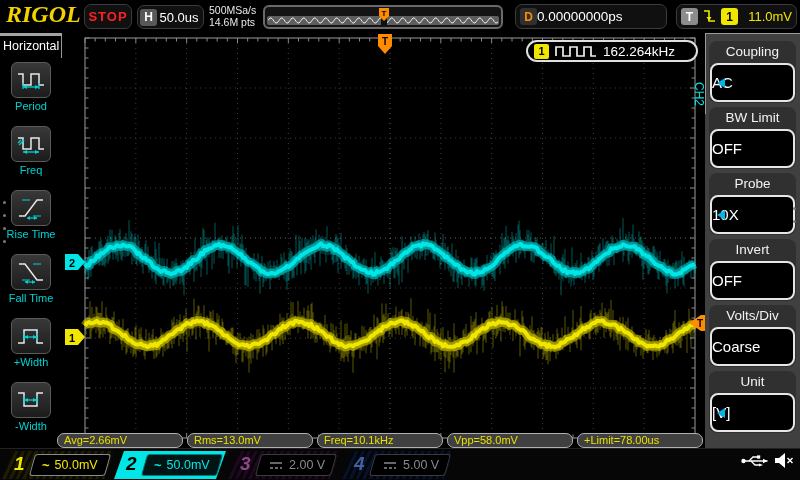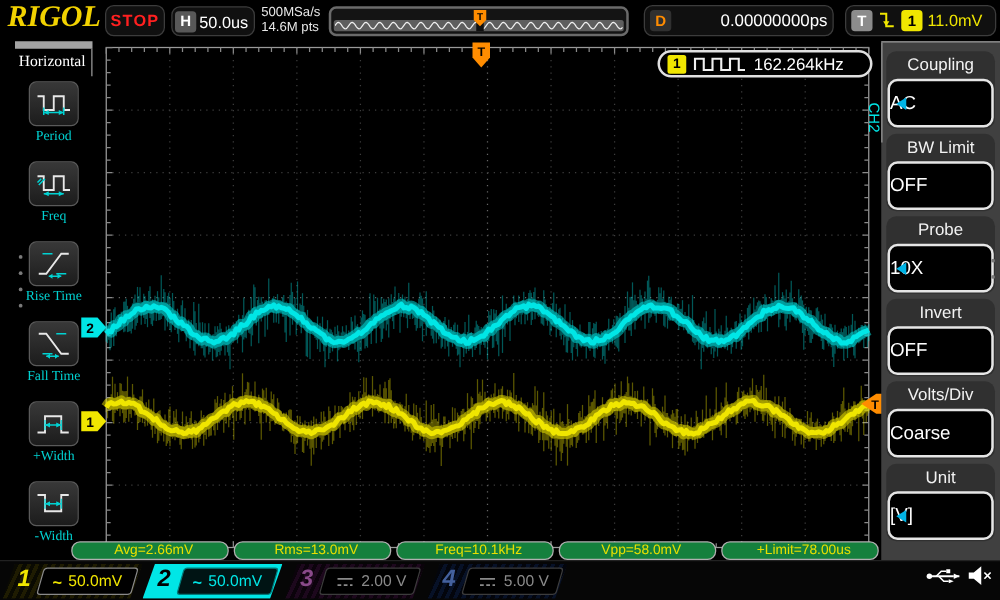--- a/index.html
+++ b/index.html
@@ -26,44 +26,44 @@
   #h-box .val { flex:1; text-align:center; font-size:13px; }
   #rates { left:209px; top:4px; color:#e8e8e8; font-size:10.5px; line-height:12px; }
   #preview { left:263px; top:5px; width:240px; height:24px; background:#141414;
              border:2px solid #6a6a6a; border-radius:6px; }
   #preview .band { position:absolute; left:2px; right:2px; bottom:2px; height:9px;
                    background:#5e5e5e; border-radius:2px; }
   #preview .notch { position:absolute; left:116px; bottom:2px; width:6px; height:9px; background:#101010; }
   .tpos { width:12px; height:16px; }
   #preview .tpos { position:absolute; left:113px; top:0; }
   #d-box { left:515px; top:4px; width:152px; height:25px; padding:2px 4px; }
-  #d-box .val { flex:1; text-align:right; font-size:13.5px; }
+  #d-box .val { flex:1; text-align:left; font-size:13.5px; }
   #t-box { left:676px; top:4px; width:121px; height:25px; padding:2px 4px; gap:4px; }
-  #t-box .lvl { flex:1; text-align:left; font-size:13px; color:#f0e600; }
+  #t-box .lvl { flex:1; text-align:right; font-size:13px; color:#f0e600; }
 
   
-  #left-bar { left:12px; top:33px; width:62px; height:415px; background:#000;
-              border-top:6px solid #a3a3a3;font-family:Liberation Serif, serif; }
+  #left-bar { left:0; top:33px; width:62px; height:415px; background:#000;
+              border-top:3px solid #a3a3a3; }
   #left-bar .frame { position:absolute; right:0; top:0; width:1px; height:22px; background:#9a9a9a; }
   #left-title { position:absolute; left:3px; top:3px; color:#fff; font-size:12.5px; }
   .hitem { position:absolute; left:0; width:62px; height:60px; text-align:center; cursor:pointer; }
   .hbtn { margin:0 auto; width:40px; height:36px; border:1px solid #5a5a5a; border-radius:6px;
           background:linear-gradient(#383838,#1c1c1c); display:flex; align-items:center; justify-content:center; }
   .hlabel { margin-top:2px; color:#00d2d2; font-size:11px; }
   .pagedots div { position:absolute; width:3px; height:3px; border-radius:50%; background:#7a7a7a; }
 
   
   #scope { left:62px; top:33px; width:648px; height:415px; }
   #freq-badge { left:526px; top:40px; width:172px; height:22px; background:#000;
                 border:2px solid #e0e0e0; border-radius:11px; display:flex;
                 align-items:center; padding:0 6px; gap:5px; }
   #freq-badge .chip-src { width:15px; height:15px; font-size:11px; border-radius:2px; }
   #freq-badge .fval { color:#fff; font-size:13.5px; }
-  .meas { top:433px; height:15px; width:126px; background:#15803d; border:1px solid #b0b0b0;
-          border-radius:7px; color:#e8e000; font-size:11px; line-height:13px; padding-left:6px;text-align:center; }
+  .meas { top:433px; height:15px; width:126px; background:#404040; border:1px solid #b0b0b0;
+          border-radius:7px; color:#e8e000; font-size:11px; line-height:13px; padding-left:6px; }
 
   
   #right-menu { left:705px; top:33px; width:95px; height:415px; background:#404040;
                 border-top:1px solid #9a9a9a; }
   #right-menu .frame { position:absolute; left:0; top:0; width:1px; height:80px; background:#9a9a9a; }
   #ch2-tab { left:691px; top:72px; width:15px; height:44px; color:#00e6e6; font-size:12px;
              writing-mode:vertical-rl; text-align:center; }
   .mitem { position:absolute; left:4px; width:87px; height:62px; background:#303030;
            border-radius:8px; cursor:pointer; }
   .mlabel { height:22px; color:#f2f2f2; font-size:13.5px; text-align:center; line-height:21px; }

